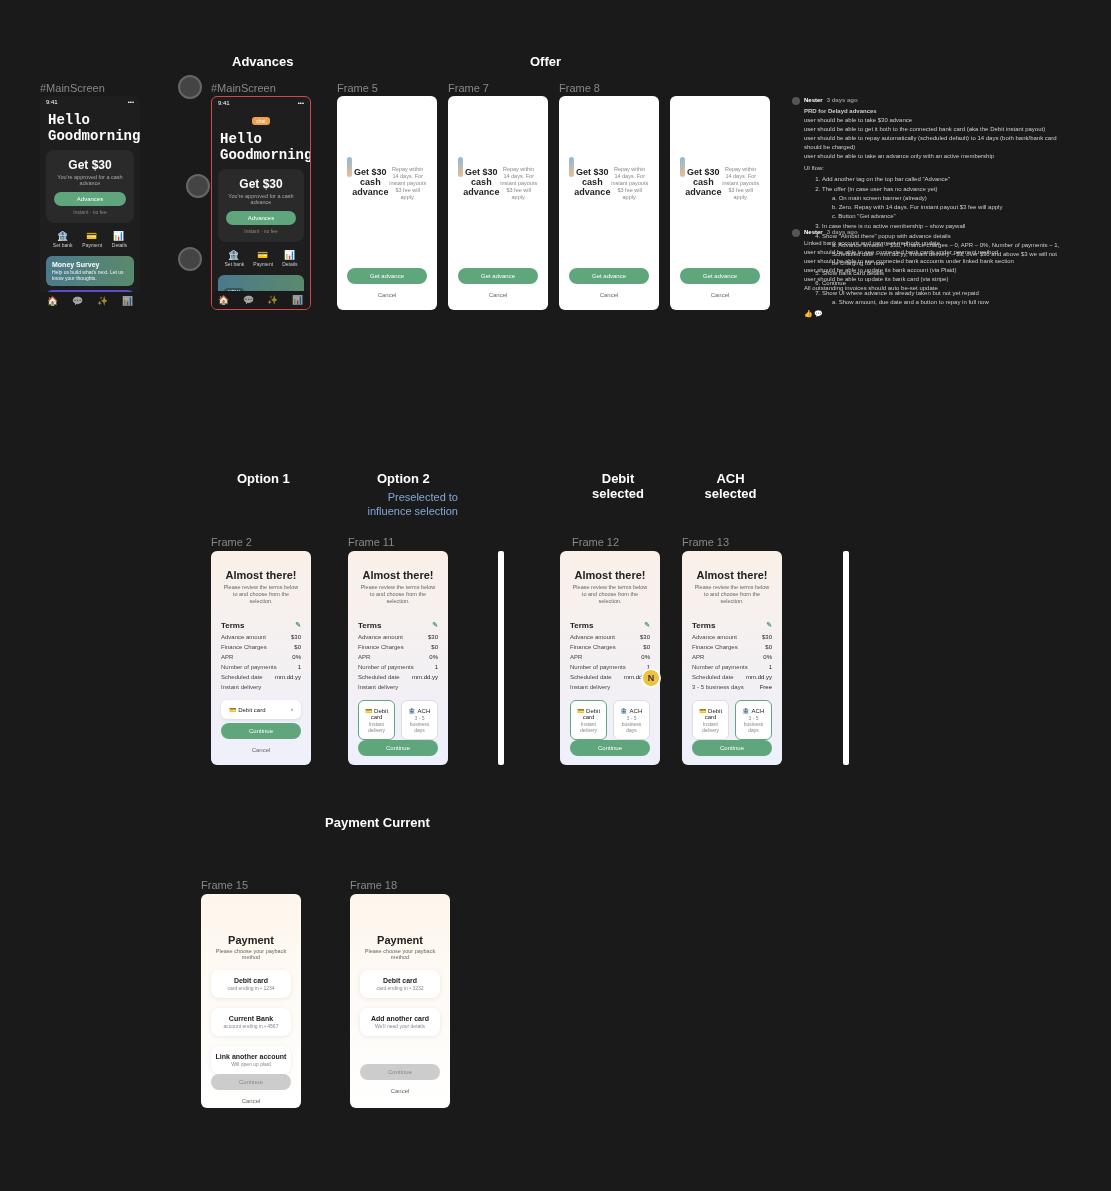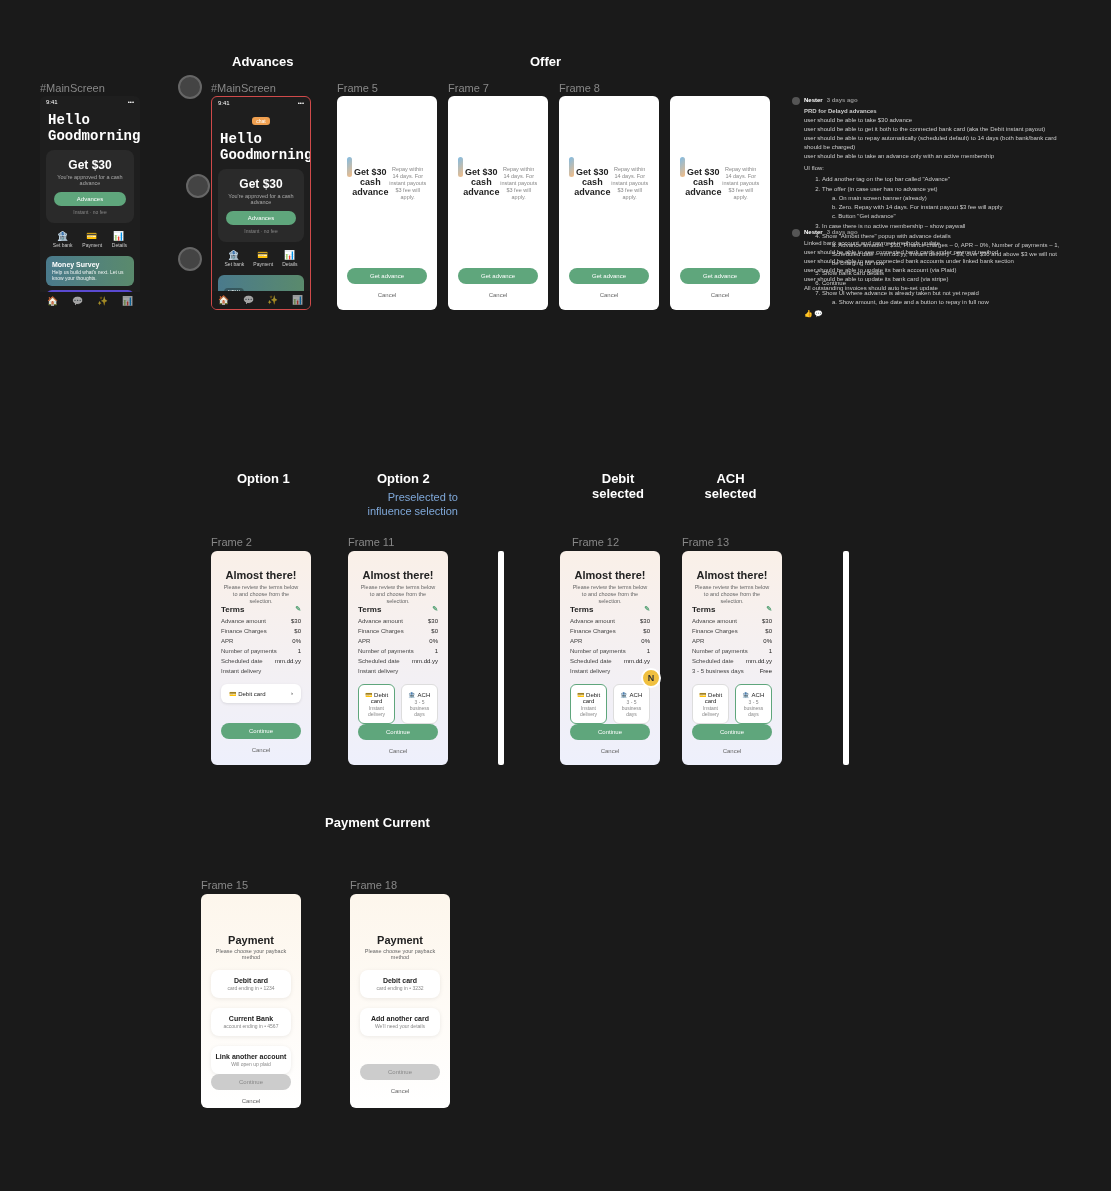--- a/index.html
+++ b/index.html
@@ -43,21 +43,21 @@
   .offer-title { font-size:9px; font-weight:700; color:#222; }
   .offer-sub { font-size:5.5px; color:#888; margin-top:3px; line-height:1.3; }
   .offer-actions { padding:0 10px 10px; }
   .pill { background:#5fa67c; color:#fff; font-size:6px; padding:5px 0; border-radius:12px; text-align:center; margin-bottom:6px; }
   .plain { font-size:6px; color:#666; text-align:center; padding:2px 0; }
 
   
   .terms-inner { background:linear-gradient(180deg,#faf0e8,#eef0fc); height:100%; padding:18px 10px 10px; display:flex; flex-direction:column; }
   .terms-title { font-size:11px; font-weight:700; text-align:center; color:#222; }
   .terms-sub { font-size:5.5px; color:#666; text-align:center; margin-top:3px; line-height:1.3; }
-  .terms-head { display:flex; justify-content:space-between; font-size:8px; font-weight:700; color:#222; margin-top:0; }
+  .terms-head { display:flex; justify-content:space-between; font-size:8px; font-weight:700; color:#222; margin-top:16px; }
   .terms-edit { color:#5fa67c; font-size:7px; }
   .terms-row { display:flex; justify-content:space-between; font-size:6px; color:#444; margin-top:4px; }
   .terms-row .v { color:#222; }
   .terms-select { margin-top:10px; background:#fff; border-radius:6px; padding:6px 8px; display:flex; justify-content:space-between; font-size:6px; color:#222; box-shadow:0 1px 3px rgba(0,0,0,.1); }
   .terms-options { display:flex; gap:6px; margin-top:10px; }
   .opt { flex:1; background:#fff; border-radius:6px; padding:6px 4px; text-align:center; font-size:6px; color:#222; border:1px solid #ddd; }
   .opt.sel { border-color:#5fa67c; }
   .opt .sub { font-size:5px; color:#888; margin-top:1px; }
   .grow { flex:1; }
   .cursor-badge { position:absolute; width:20px; height:20px; background:#f0c040; border-radius:50%; display:flex; align-items:center; justify-content:center; font-size:9px; font-weight:700; color:#333; border:2px solid #fff; }

